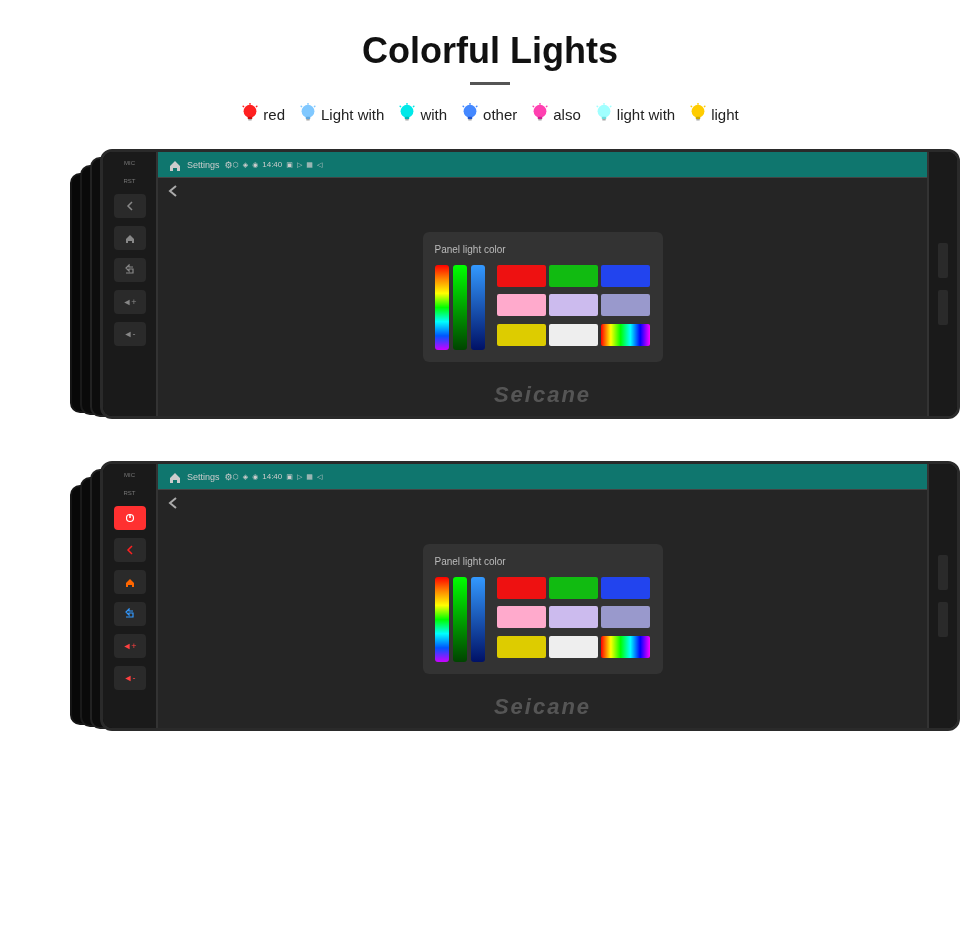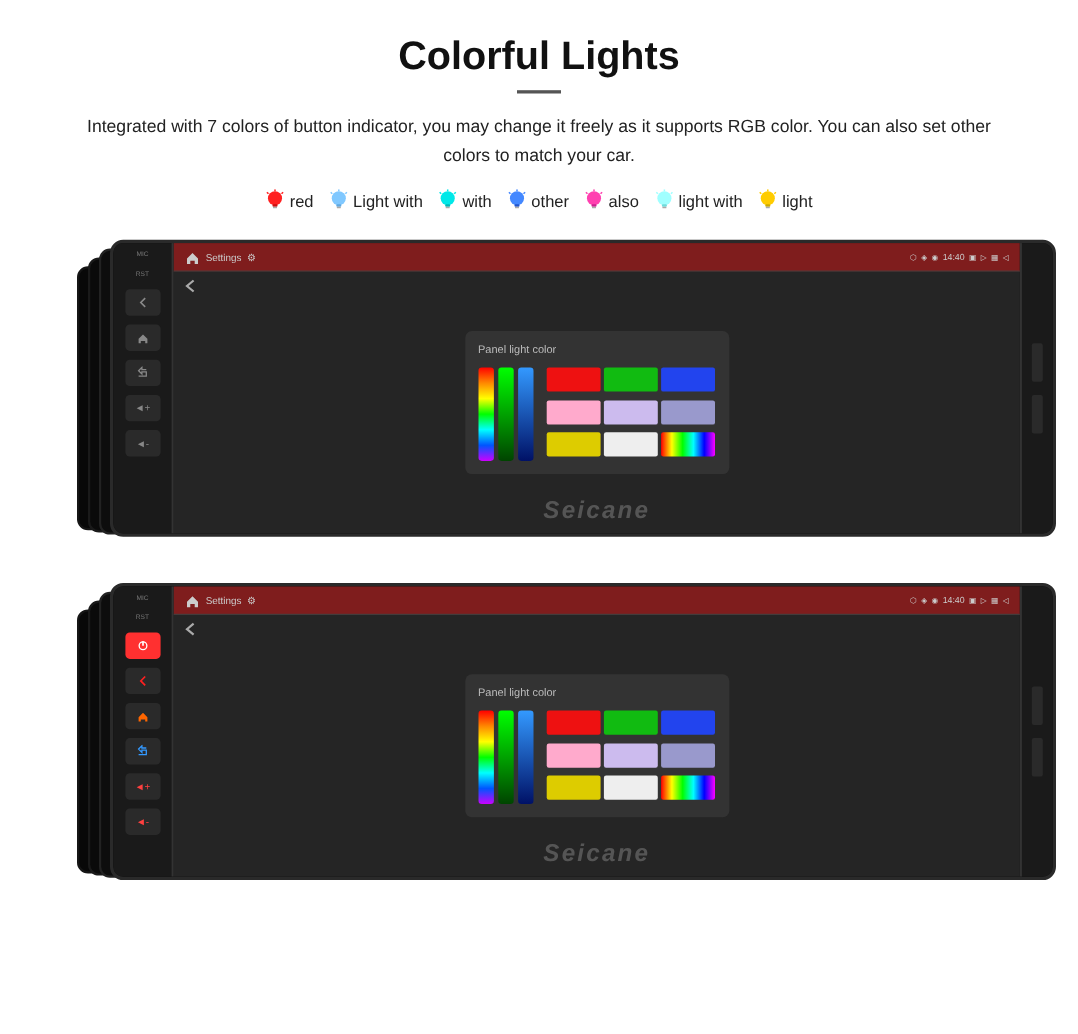--- a/index.html
+++ b/index.html
@@ -164,24 +164,23 @@
     .screen-main {
       flex: 1;
       display: flex;
       flex-direction: column;
       background: #1e1e1e;
       position: relative;
     }
 
     .top-bar {
       height: 26px;
-      background: #7f1d1d;
-      display: flex;
-      align-items: center;
-      justify-content: space-between;
+      background: #0f766e;
+      display: flex;
+      align-items: center;
       padding: 0 10px;
       font-size: 9px;
       color: #ccc;
       border-bottom: 1px solid #444;
     }
 
     .nav-icons {
       display: flex;
       gap: 5px;
       align-items: center;
@@ -276,21 +275,20 @@
       height: 10px;
     }
   </style>
 </head>
 <body>
 
 <div class="page-container">
 
   <h1 class="title">Colorful Lights</h1>
   <div class="title-divider"></div>
-  <p class="description">Integrated with 7 colors of button indicator, you may change it freely as it supports RGB color. You can also set other colors to match your car.</p>
 
   <div class="color-indicators">
 
     <div class="color-item">
       <svg class="bulb-svg" viewBox="0 0 18 24">
         <ellipse cx="9" cy="9" rx="7" ry="7" fill="#ff2020"></ellipse>
         <rect x="6.5" y="15" width="5" height="2.5" rx="1" fill="#cc1010"></rect>
         <rect x="7" y="17.5" width="4" height="1.5" rx="0.5" fill="#aaa"></rect>
         <line x1="9" y1="0" x2="9" y2="2" stroke="#ff2020" stroke-width="1.5"></line>
         <line x1="1" y1="3" x2="2.5" y2="4.5" stroke="#ff2020" stroke-width="1.5"></line>

